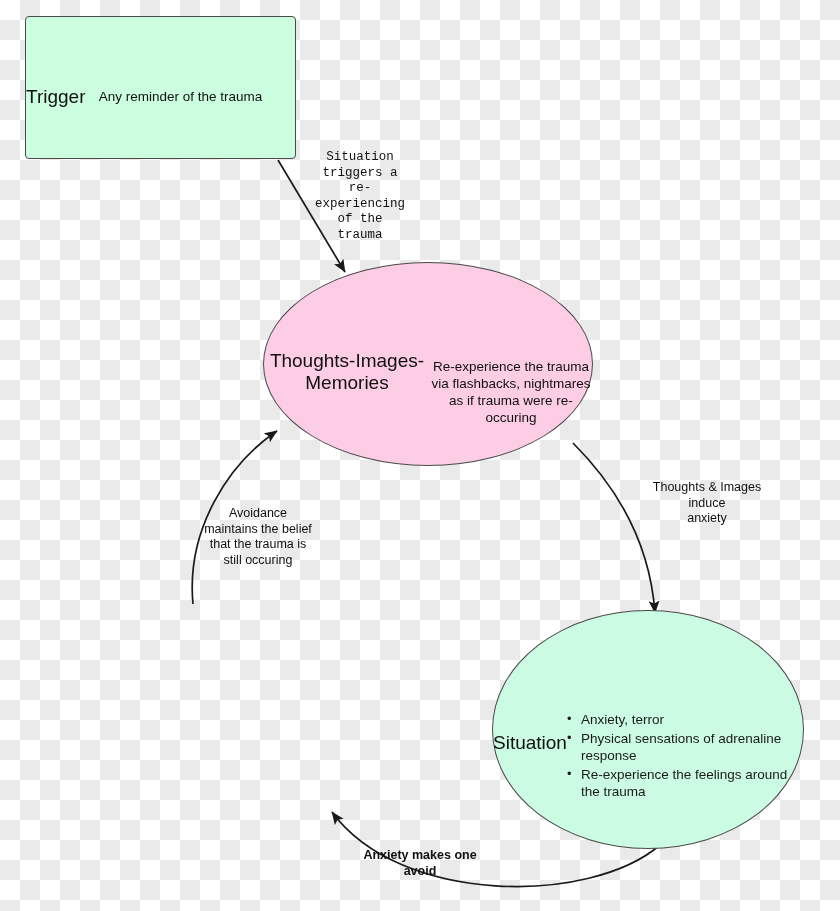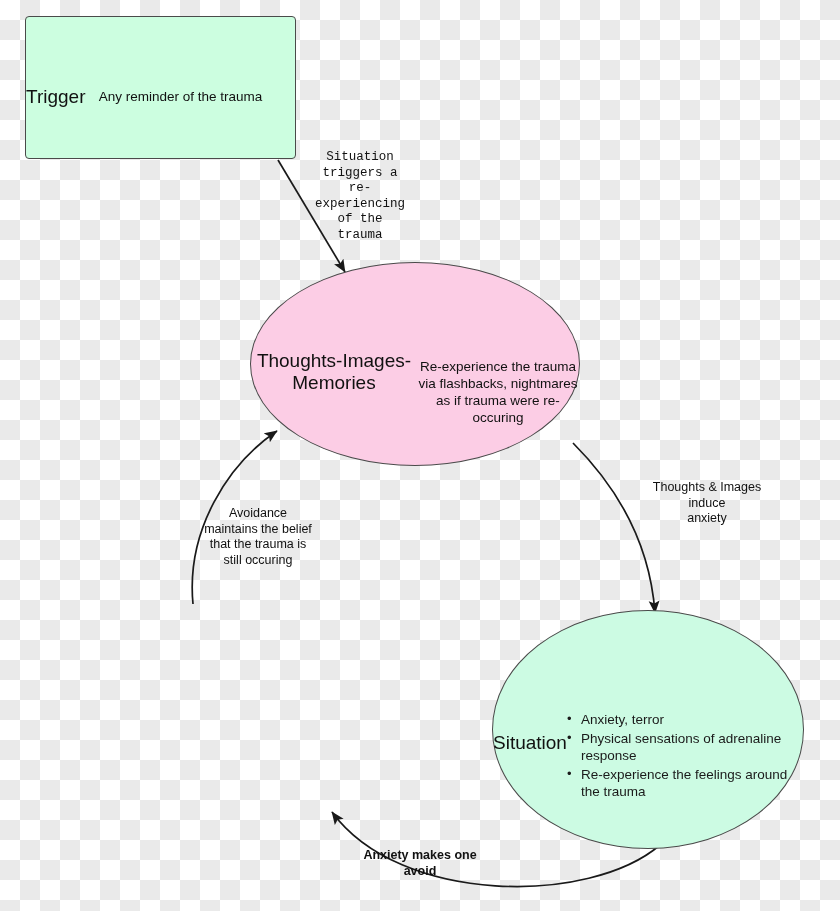--- a/index.html
+++ b/index.html
@@ -64,21 +64,21 @@
   }
   #node-trigger .node-body {
     width: 190px;
   }
   
   .ellipse {
     border-radius: 50%;
     justify-content: flex-start;
   }
   #node-thoughts {
-    left: 250px;
+    left: 263px;
     top: 262px;
     width: 330px;
     height: 204px;
     background: #fccde5;
     padding-top: 16px;
   }
   #node-thoughts .node-body {
     margin-top: 39px;
     width: 232px;
   }

